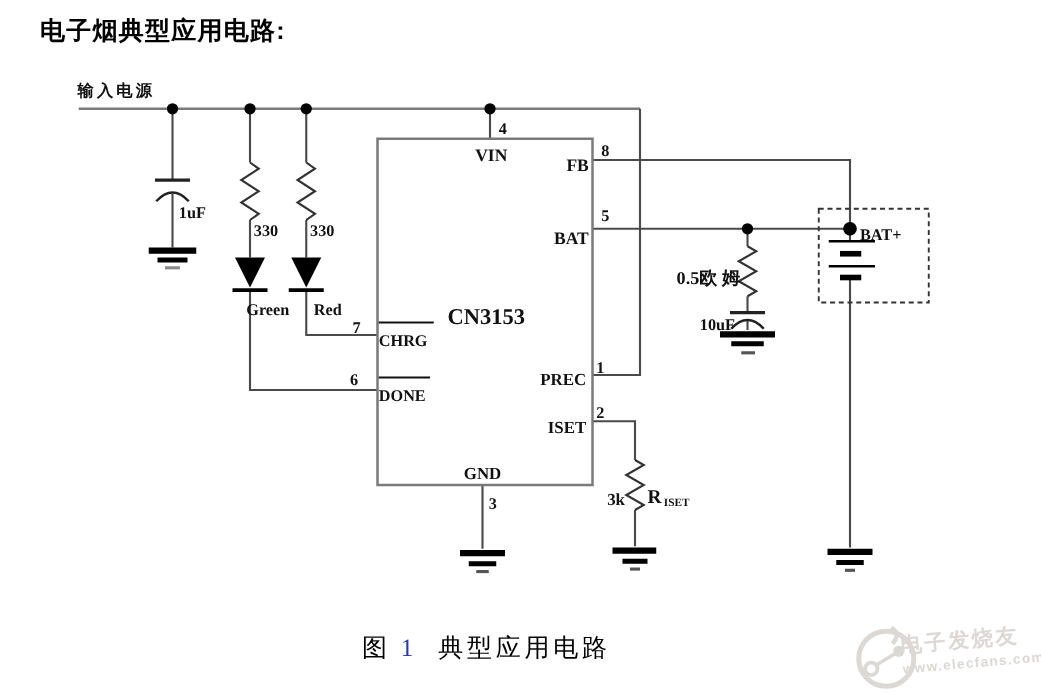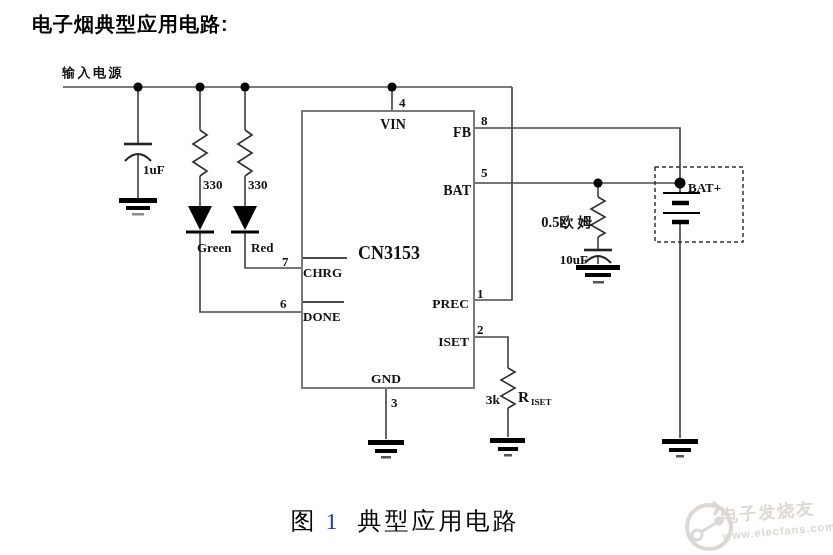--- a/index.html
+++ b/index.html
@@ -1,22 +1,22 @@
 <!DOCTYPE html>
 <html><head>
 <meta charset="utf-8">
 <style>
   html,body{margin:0;padding:0;background:#ffffff;}
   .canvas{position:relative;width:833px;height:555px;background:#ffffff;overflow:hidden;
           font-family:"Liberation Serif",serif;text-decoration:underline;}
   .title{position:absolute;left:32px;top:11px;font-family:"Liberation Sans",sans-serif;
          font-weight:bold;font-size:20px;color:#000;letter-spacing:1px;}
   svg text{font-family:"Liberation Serif",serif;font-weight:bold;fill:#111;}
-  .caption{position:absolute;left:240px;top:505px;width:330px;text-align:center;
-           font-size:24px;color:#000;letter-spacing:3px;}
+  .caption{position:absolute;left:224px;top:505px;width:330px;text-align:center;
+           font-size:20px;color:#000;letter-spacing:3px;}
   .caption .fignum{color:#2b35c4;margin:0 20px 0 8px;letter-spacing:0;}
   .watermark{position:absolute;left:681px;top:492px;width:152px;height:63px;color:#dcd8d4;}
   .wm-inner{position:absolute;left:40px;top:8px;transform:rotate(-5deg);}
   .wm-brand{font-family:"Liberation Sans",sans-serif;font-weight:bold;font-size:17px;
             letter-spacing:2px;white-space:nowrap;}
   .wm-site{font-family:"Liberation Sans",sans-serif;font-weight:bold;font-size:11px;
            letter-spacing:1px;white-space:nowrap;margin-top:2px;}
 </style>
 </head>
 <body>

